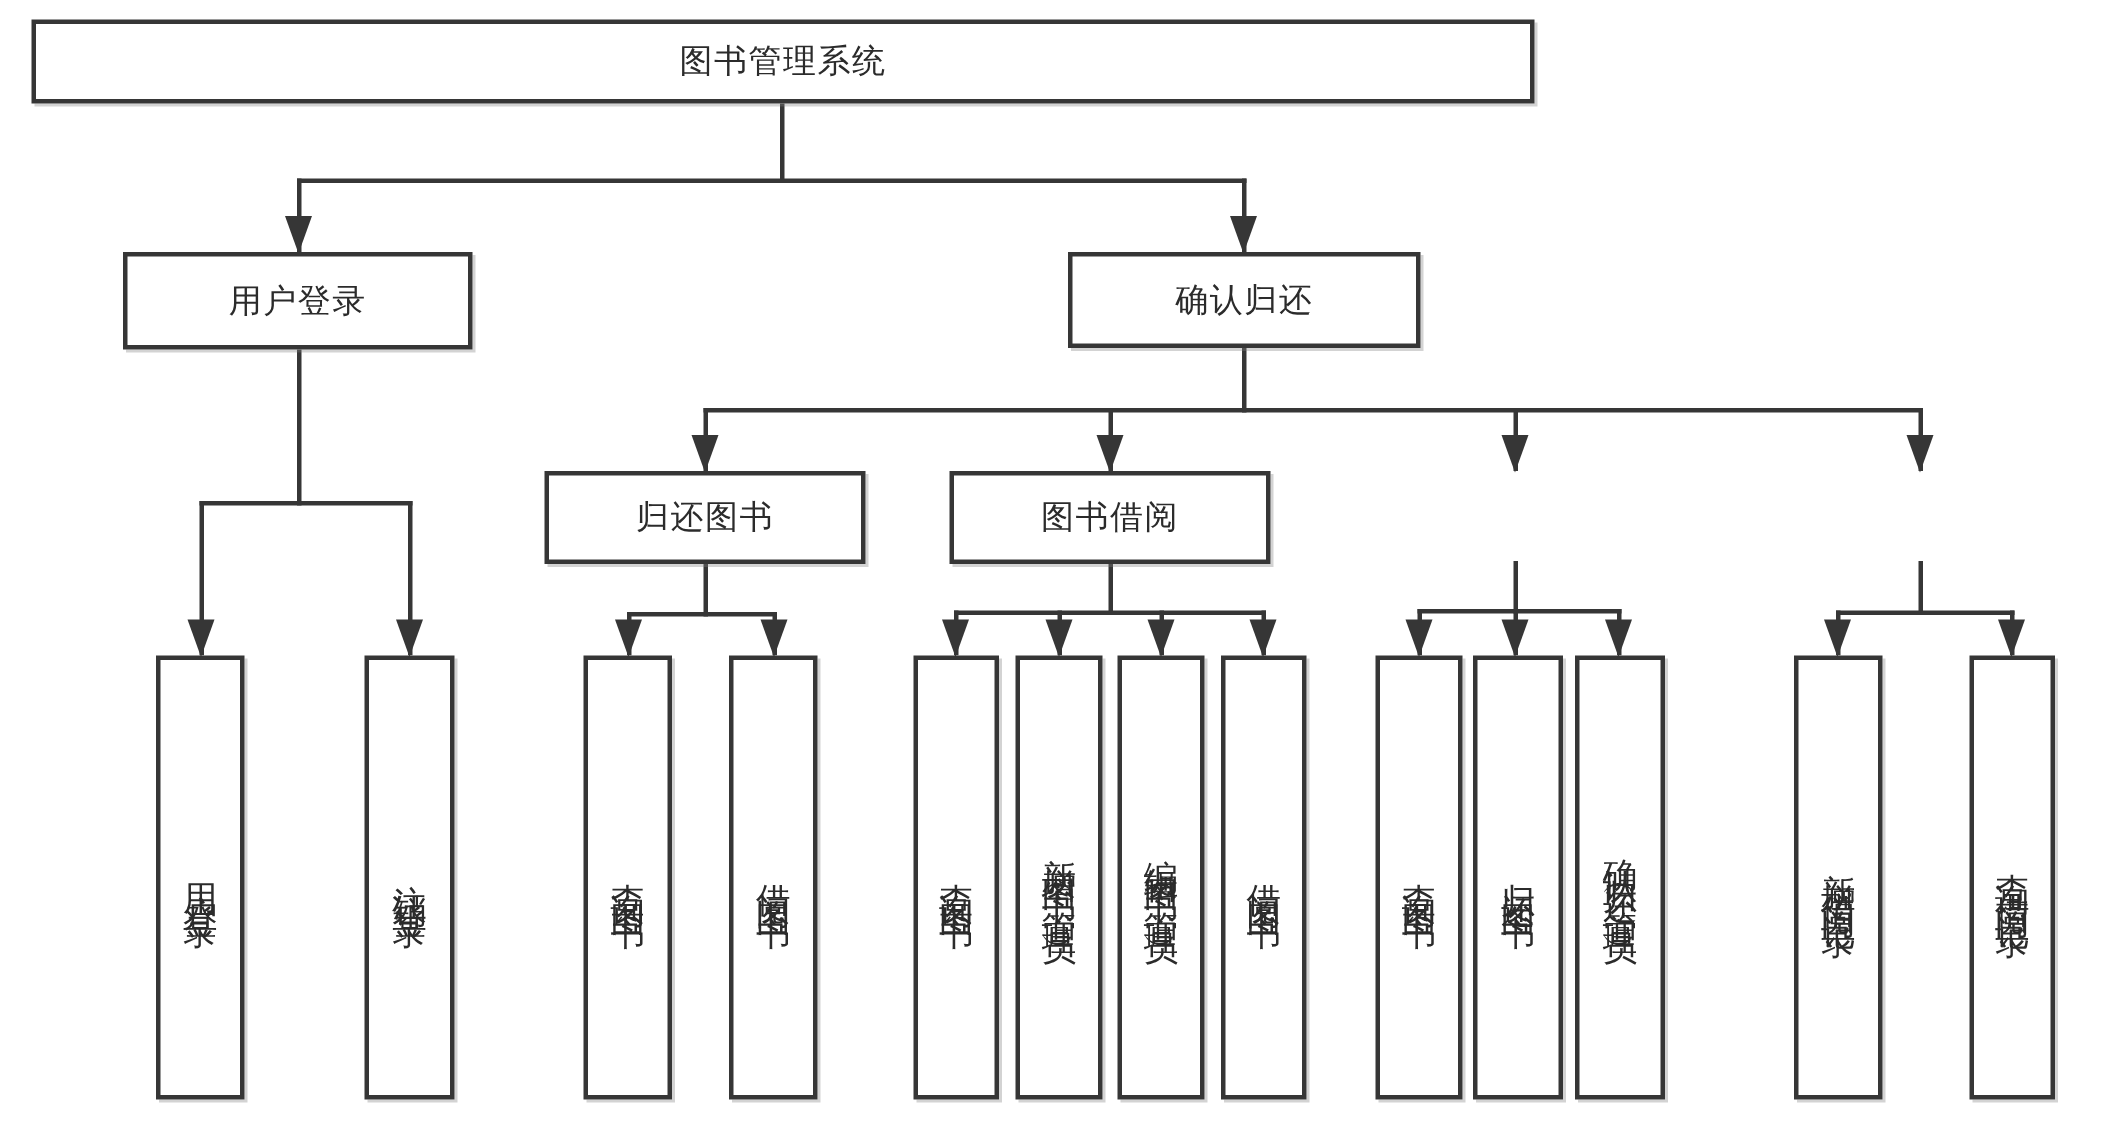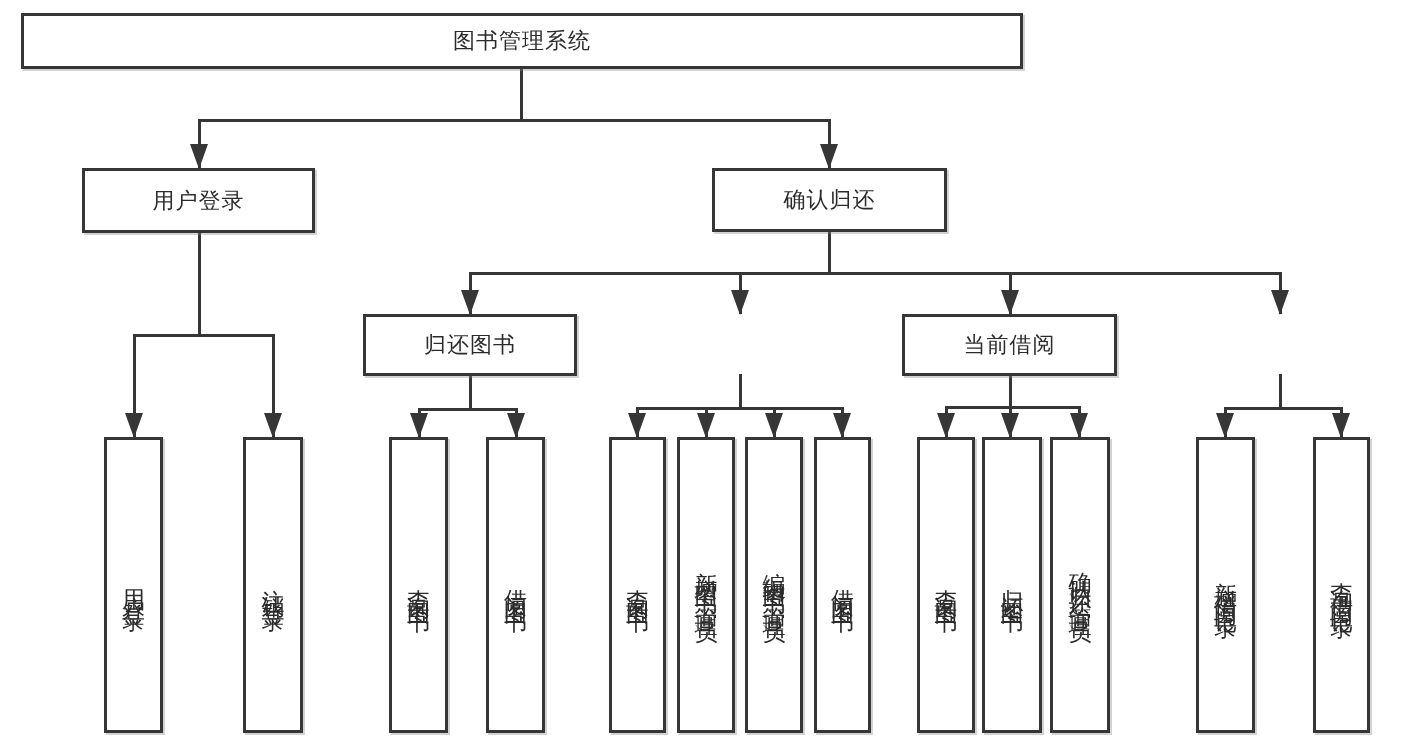--- a/index.html
+++ b/index.html
@@ -74,22 +74,22 @@
   <div class="node" style="left:82px;top:168px;width:233px;height:65px">
     <span class="label-h">用户登录</span>
   </div>
   <div class="node" style="left:712px;top:168px;width:235px;height:64px">
     <span class="label-h">确认归还</span>
   </div>
 
   <div class="node" style="left:363px;top:314px;width:214px;height:62px">
     <span class="label-h">归还图书</span>
   </div>
-  <div class="node" style="left:902px;top:314px;width:215px;height:62px">
-    <span class="label-h">当前借阅</span>
+  <div class="node" style="left:633px;top:314px;width:214px;height:62px">
+    <span class="label-h">图书借阅</span>
   </div>
 
   <div class="node" style="left:104px;top:437px;width:59px;height:296px">
     <span class="label-v">用户登录</span>
   </div>
   <div class="node" style="left:243px;top:437px;width:60px;height:296px">
     <span class="label-v">注销登录</span>
   </div>
   <div class="node" style="left:389px;top:437px;width:59px;height:296px">
     <span class="label-v">查询图书</span>

